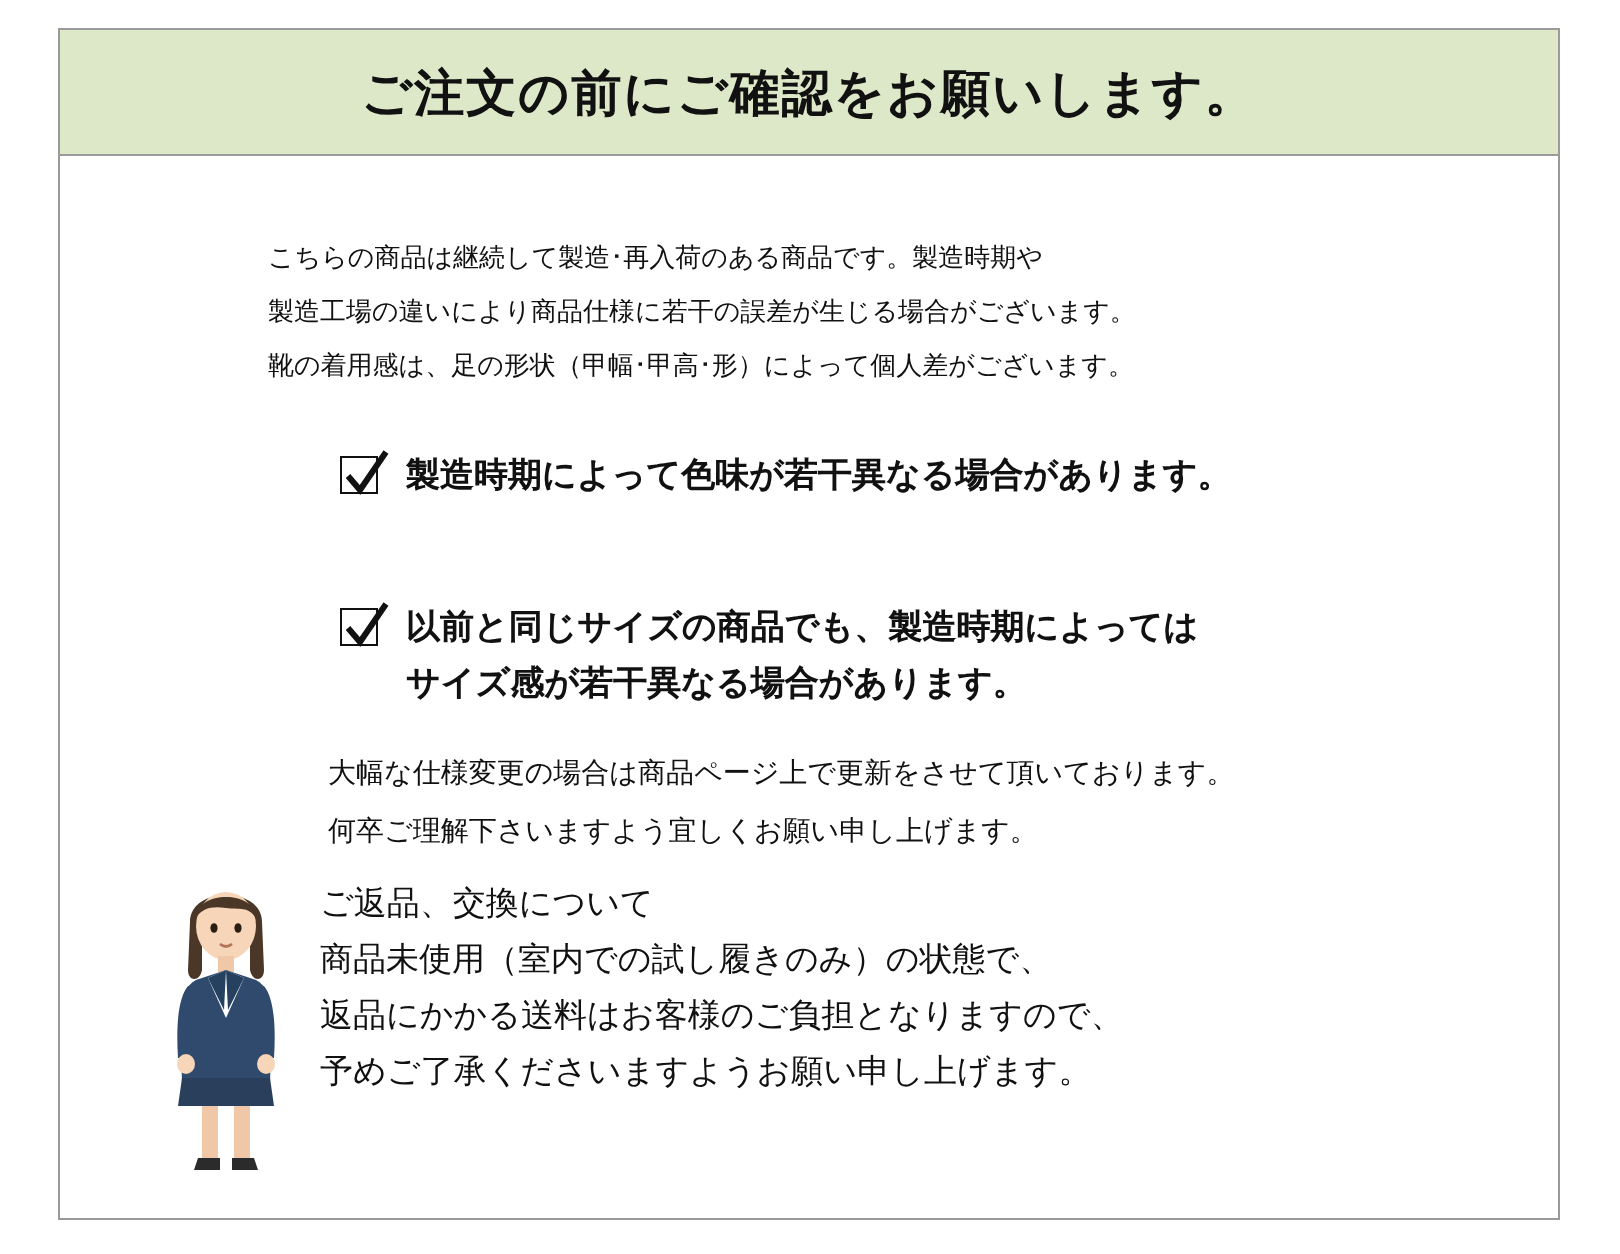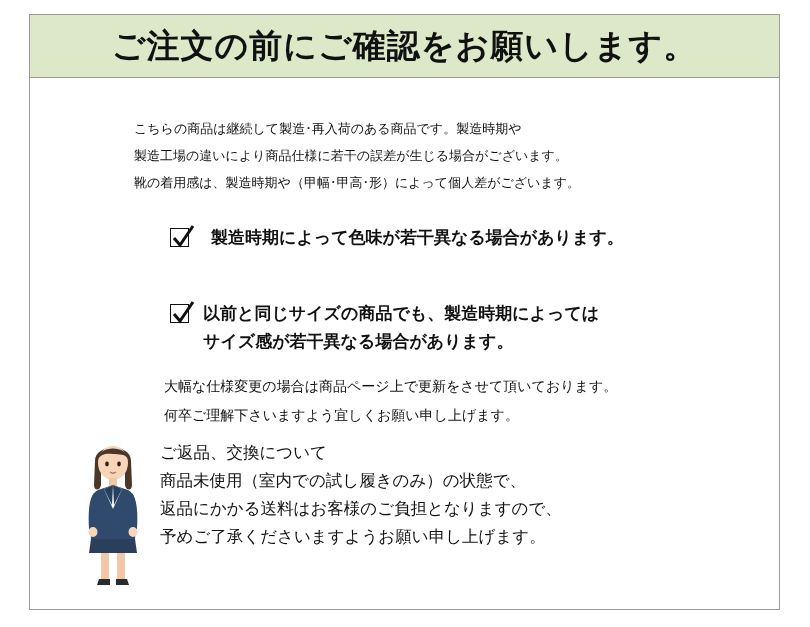--- a/index.html
+++ b/index.html
@@ -27,21 +27,21 @@
   .notice-header {
     height: 63px;
     background: #dce8c8;
     border-bottom: 1px solid #9a9a9a;
     display: flex;
     align-items: center;
     justify-content: center;
     box-sizing: border-box;
   }
   .notice-title {
-    font-size: 33px;
+    font-size: 25px;
     font-weight: bold;
     letter-spacing: 1px;
     color: #111111;
     white-space: nowrap;
   }
   .notice-body {
     position: relative;
     height: 531px;
     box-sizing: border-box;
   }
@@ -55,21 +55,21 @@
     font-size: 13px;
     line-height: 27px;
     color: #111111;
     white-space: nowrap;
   }
   .check-item {
     position: absolute;
     display: flex;
     align-items: flex-start;
   }
-  .check-item.first { left: 140px; top: 146px; gap: 8px; }
+  .check-item.first { left: 140px; top: 146px; }
   .check-item.second { left: 140px; top: 222px; }
   .check-box {
     width: 19px;
     height: 19px;
     border: 1.5px solid #111111;
     box-sizing: border-box;
     position: relative;
     margin-top: 4px;
     flex: 0 0 auto;
     background: #ffffff;
@@ -126,21 +126,21 @@
 
   <div class="notice-header">
     <div class="notice-title">ご注文の前にご確認をお願いします。</div>
   </div>
 
   <div class="notice-body">
 
     <div class="intro-block">
       <div class="intro-line">こちらの商品は継続して製造･再入荷のある商品です。製造時期や</div>
       <div class="intro-line">製造工場の違いにより商品仕様に若干の誤差が生じる場合がございます。</div>
-      <div class="intro-line">靴の着用感は、製造時期や（甲幅･甲高･形）によって個人差がございます。</div>
+      <div class="intro-line">靴の着用感は、足の形状（甲幅･甲高･形）によって個人差がございます。</div>
     </div>
 
     <div class="check-item first">
       <div class="check-box">
         <svg width="26" height="28" viewBox="0 0 26 28" aria-hidden="true">
           <path d="M4 14 L10 21 L23 2" stroke="#111111" stroke-width="3" fill="none"></path>
         </svg>
       </div>
       <div class="check-text">
         <div class="check-line">製造時期によって色味が若干異なる場合があります。</div>

